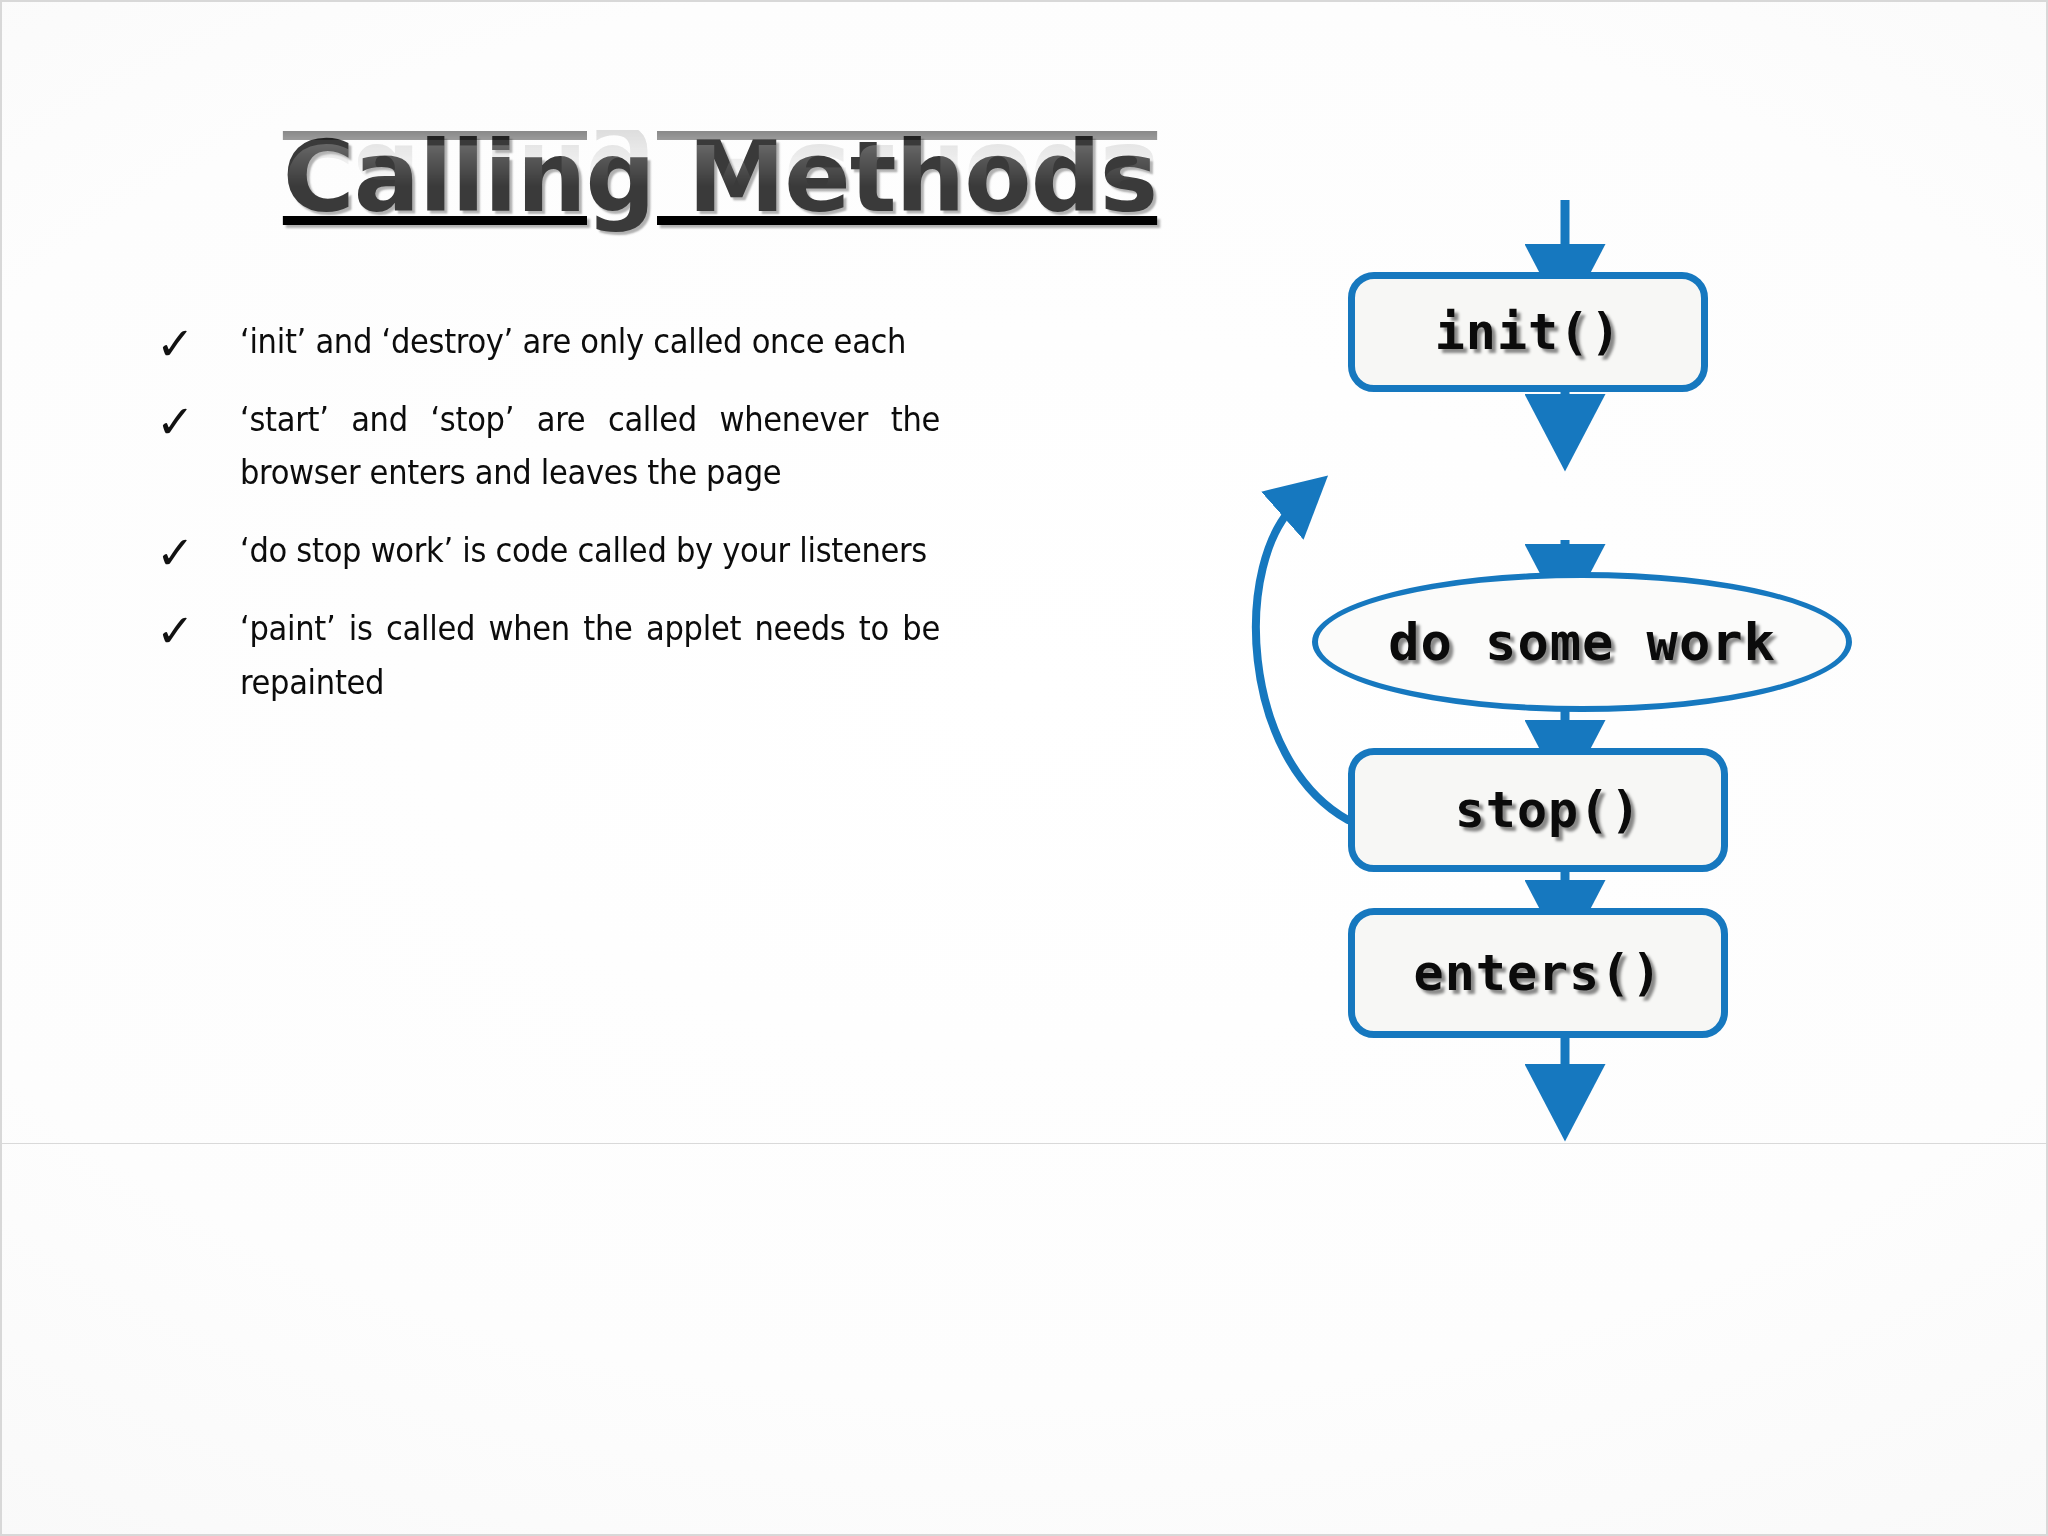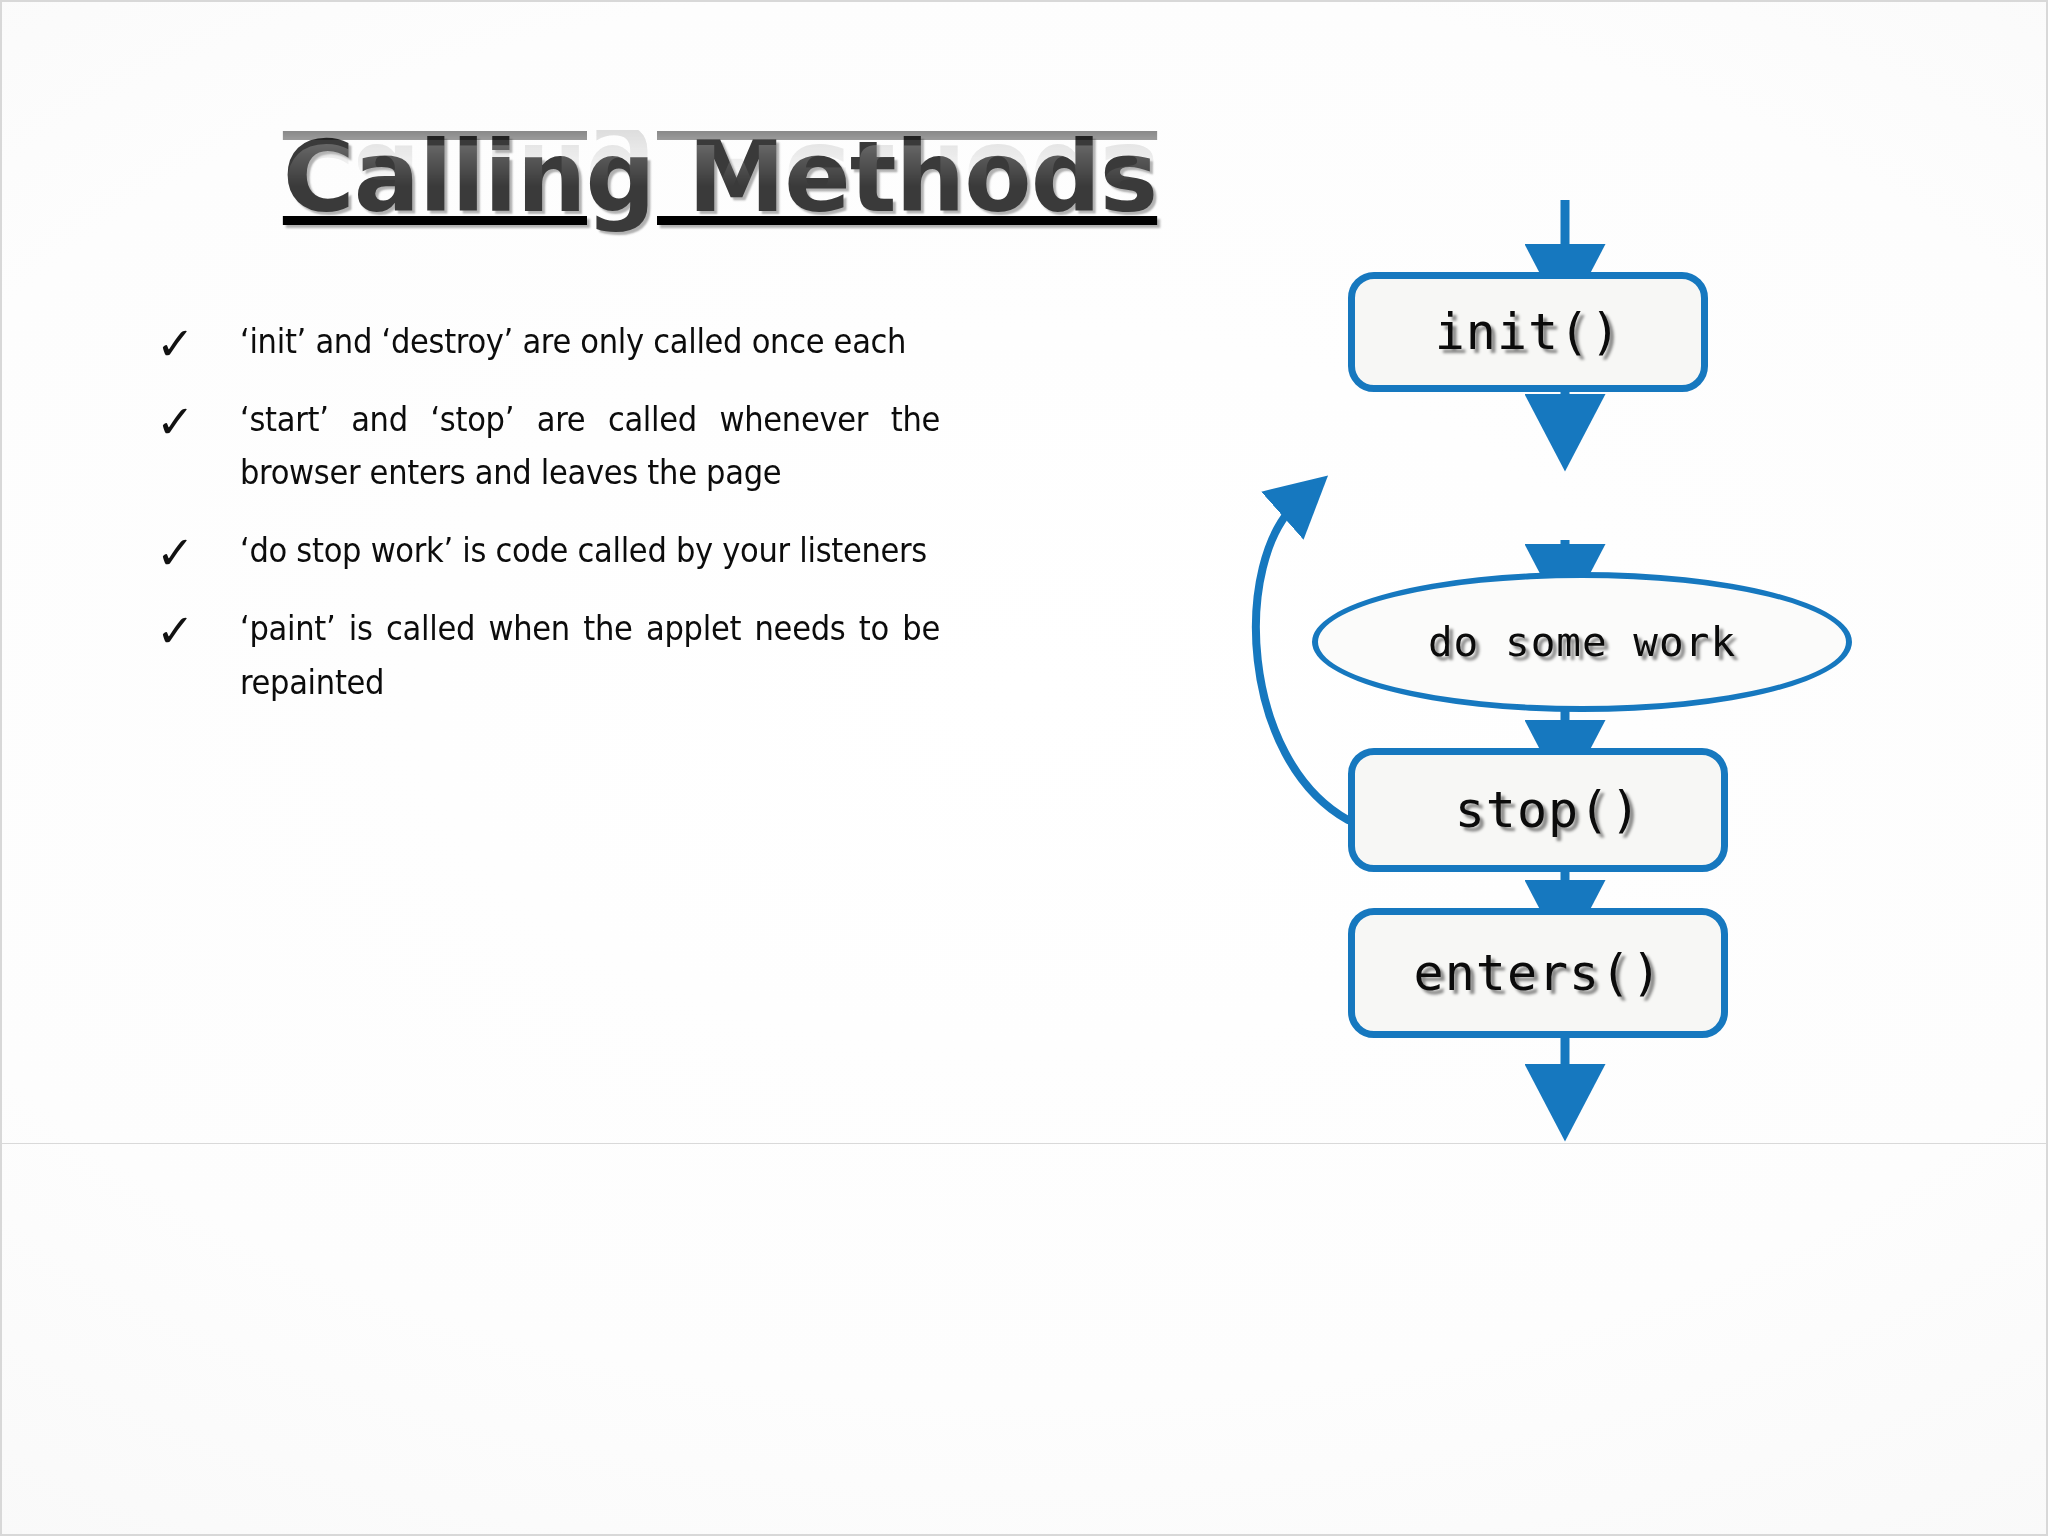--- a/index.html
+++ b/index.html
@@ -133,29 +133,29 @@
     border: 7px solid #1678bf;
     border-radius: 26px;
   }
   .node.ellipse {
     border: 6px solid #1678bf;
     border-radius: 50%;
     background: #fbfbfa;
   }
   .node .nlabel {
     font-family: "DejaVu Sans Mono", monospace;
-    font-weight: 400;
+    font-weight: 700;
     font-size: 50px;
     color: #0b0b0b;
     letter-spacing: 1px;
     text-shadow: 4px 4px 3px rgba(0,0,0,0.45);
     white-space: nowrap;
   }
   .node.ellipse .nlabel {
-    font-size: 41px;
+    font-size: 52px;
   }
   #arrows {
     position: absolute;
     left: 0; top: 0;
     width: 780px;
     height: 1220px;
     overflow: visible;
     pointer-events: none;
   }
 </style>

